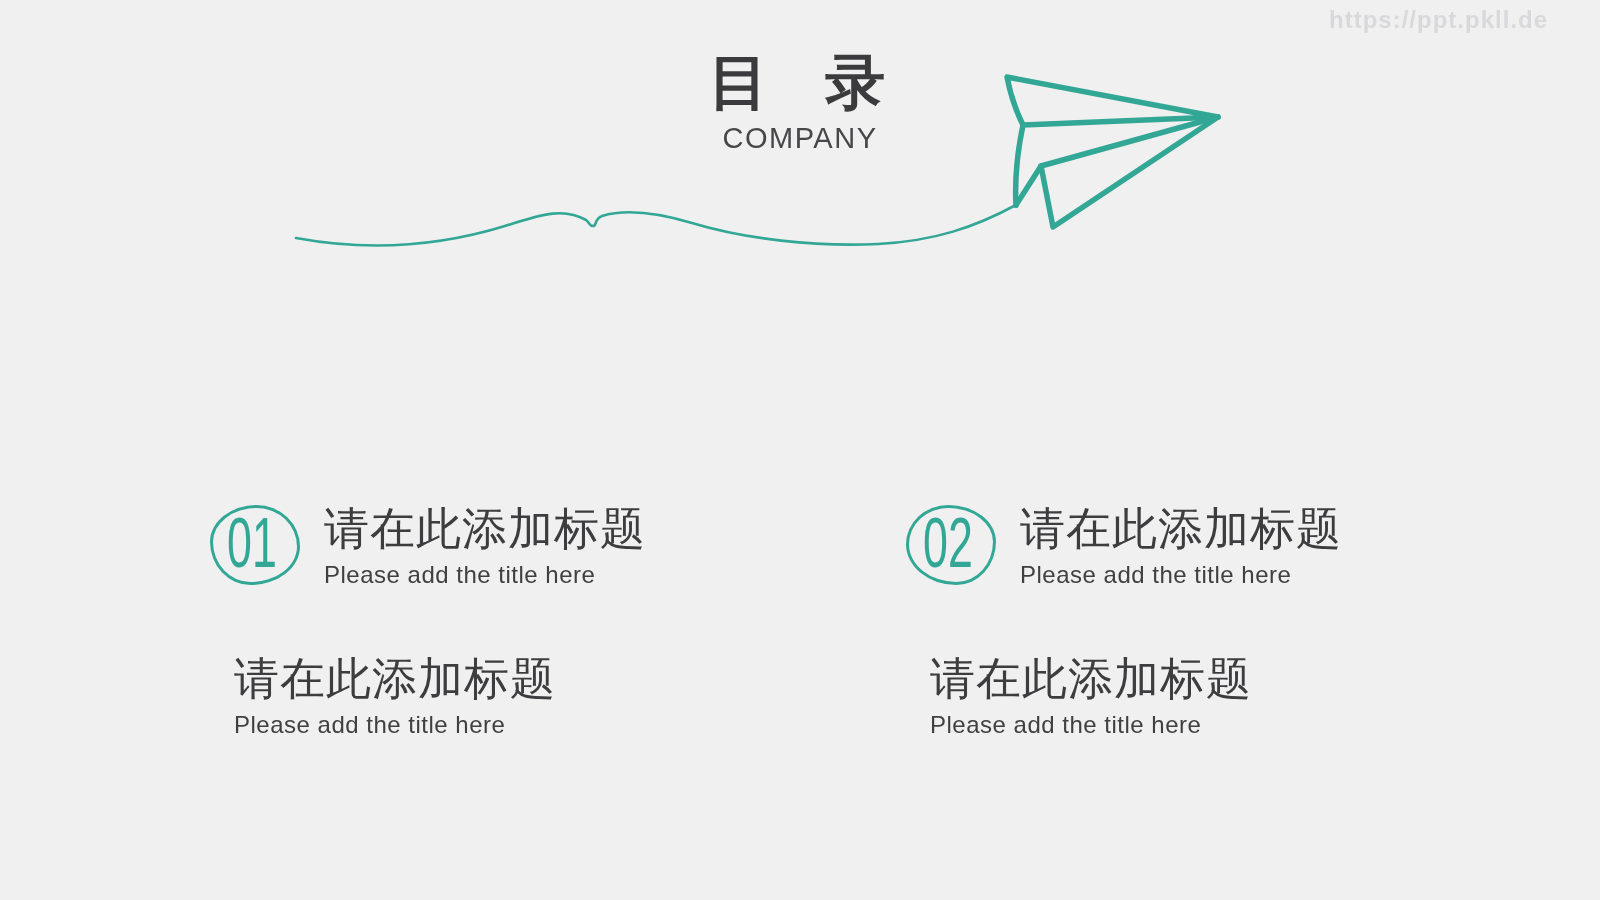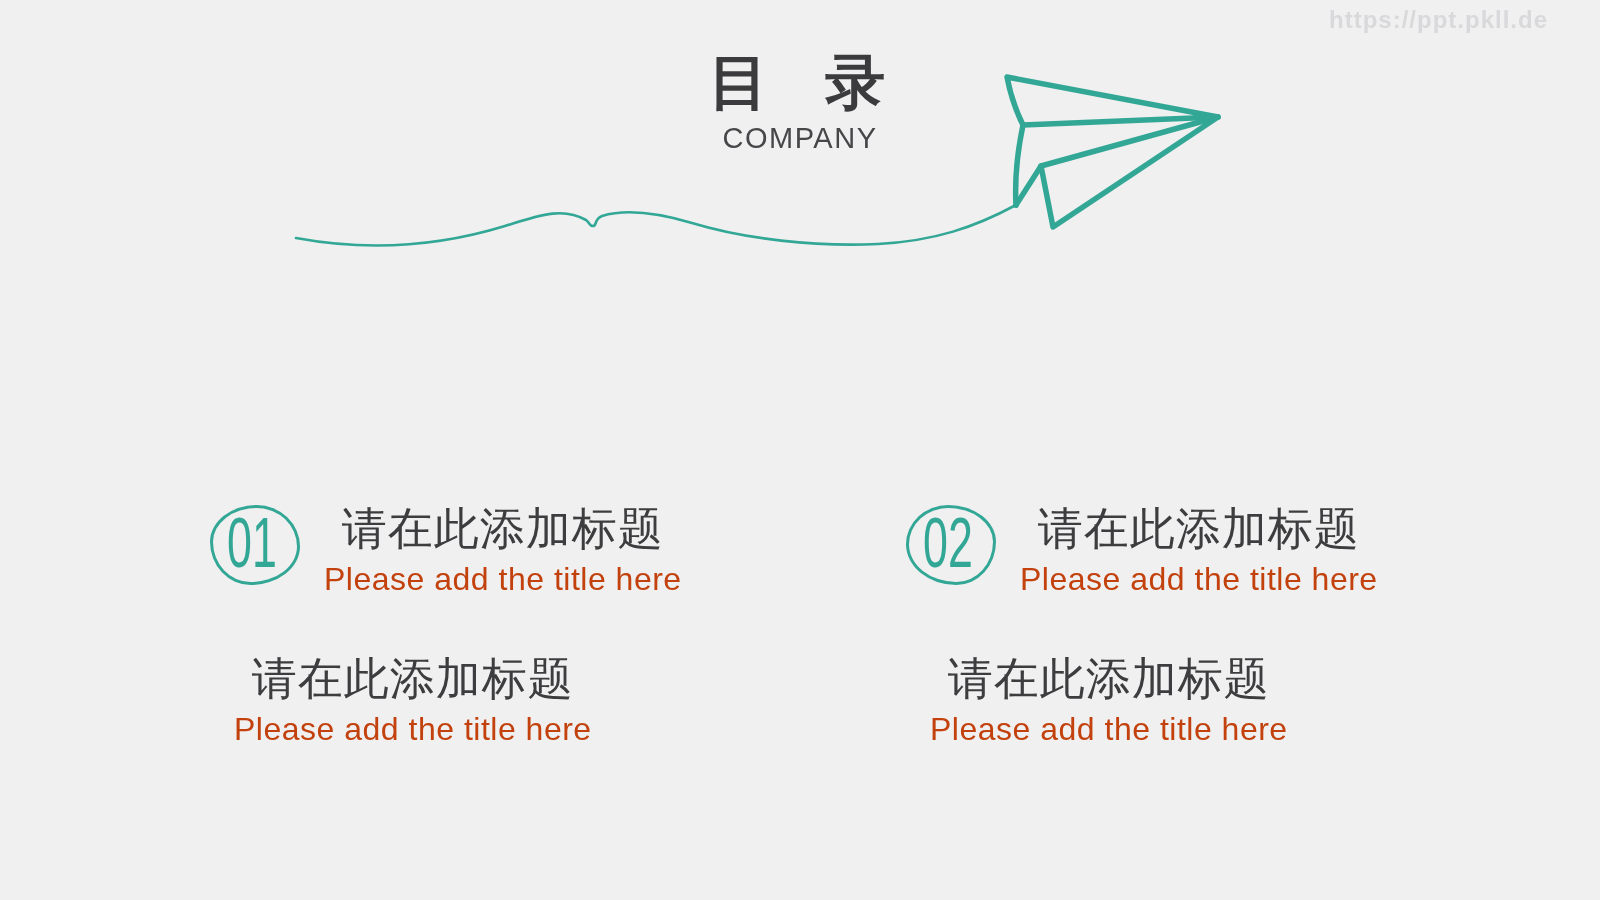--- a/index.html
+++ b/index.html
@@ -105,22 +105,22 @@
     font-size: 45px;
     line-height: 1.08;
     color: #3d3d3f;
     font-weight: 400;
     letter-spacing: 1px;
     white-space: nowrap;
     text-align: center;
   }
   .item-subtitle {
     margin-top: 7px;
-    font-size: 32px;
-    color: #c2410c;
+    font-size: 24px;
+    color: #404040;
     letter-spacing: 0.5px;
     white-space: nowrap;
   }
 
   .pos-1 { left: 210px; top: 505px; }
   .pos-2 { left: 906px; top: 505px; }
   .pos-3 { left: 210px; top: 655px; }
   .pos-4 { left: 906px; top: 655px; }
 </style>
 </head>

